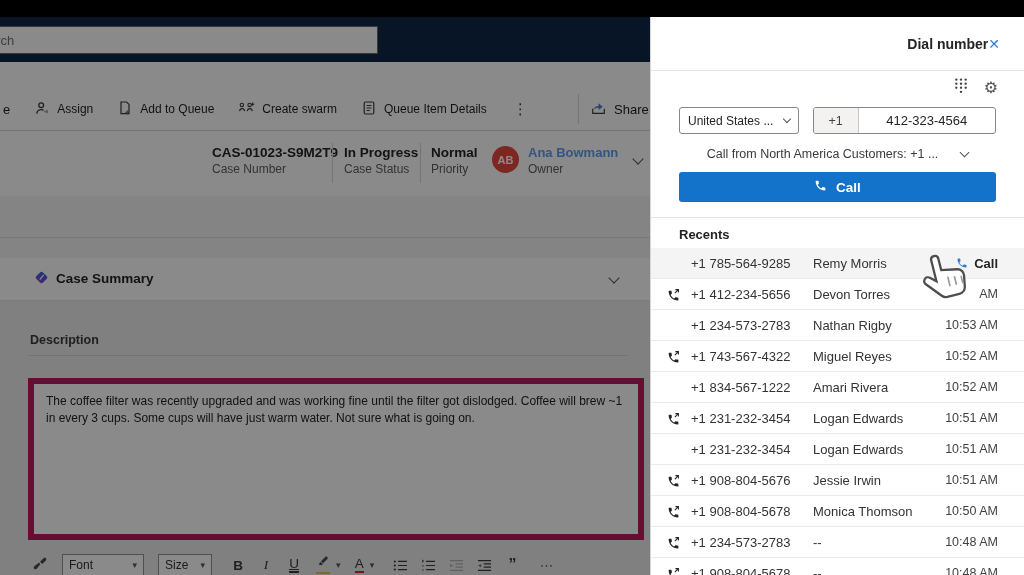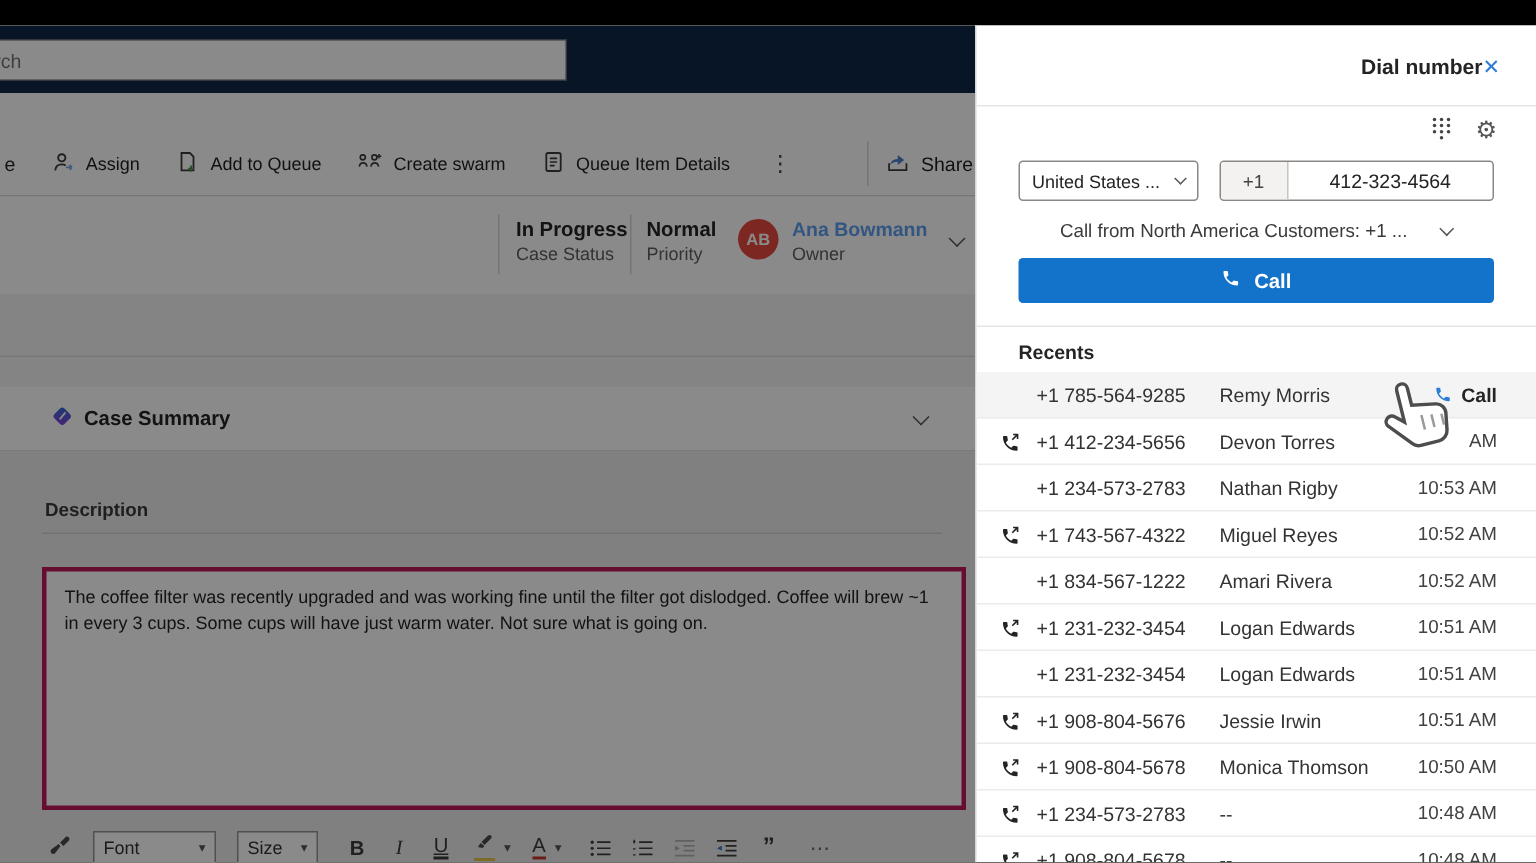--- a/index.html
+++ b/index.html
@@ -42,21 +42,21 @@
   .hairline-a { position:absolute; left:0; top:220px; width:100%; height:1px; background:#dcdcdc; }
   .summary-card { position:absolute; left:0; top:241px; width:100%; height:43px; background:#fff; border-bottom:1px solid #e2e2e2; }
   .sum-title { position:absolute; left:56px; top:13px; font-size:13.5px; font-weight:bold; color:#242424; }
   .sum-icon { position:absolute; left:33px; top:11px; }
   .sum-chev { position:absolute; left:610px; top:16px; }
 
   .form-area { position:absolute; left:0; top:284px; width:100%; bottom:0; background:#ececec; }
   .desc-label { position:absolute; left:30px; top:32px; font-size:12.5px; font-weight:bold; color:#3b3a39; }
   .hairline-b { position:absolute; left:28px; top:54px; width:600px; height:1px; background:#d4d4d4; }
   .desc-box { position:absolute; left:28px; top:77px; width:616px; height:162px; background:#fff;
-              border:3px solid #be185d; padding:9px 12px; font-size:12px; line-height:1.45; color:#242424; }
+              border:6px solid #be185d; padding:9px 12px; font-size:12px; line-height:1.45; color:#242424; }
   .editor-bar { position:absolute; left:28px; top:244px; width:616px; height:40px; display:flex; align-items:center; gap:0; }
   .ed-btn { display:flex; align-items:center; justify-content:center; min-width:24px; height:24px;
             color:#3c3b39; font-size:13.5px; cursor:pointer; margin-right:4px; }
   .ed-select { display:flex; align-items:center; justify-content:space-between; border:1px solid #979593;
                height:23px; padding:0 6px; font-size:12px; color:#333; background:#fff; cursor:pointer; }
   .ed-caret { font-size:9px; color:#555; margin-left:6px; }
   .u-bar { border-bottom:2.5px solid; padding-bottom:1px; line-height:1; }
 
   
   .dial-panel { position:absolute; left:650px; top:17px; width:374px; height:558px; background:#fff;
@@ -163,20 +163,24 @@
           <svg width="17" height="16" viewBox="0 0 22 20">
               <path d="M3.5 11v6h15v-6" fill="none" stroke="#3c3b39" stroke-width="1.5"></path>
               <path d="M11 7.5c-4 0-6 2.5-6.5 5 1.5-2 3.5-2.8 6.5-2.8v2.8l5.5-4.2L11 4z" fill="#4b80c9"></path>
             </svg>
         </span>
         <span>Share</span>
       </span>
     </div>
 
     <div class="case-strip">
+      <div class="cs-block" style="left:212px">
+        <div class="cs-value">CAS-01023-S9M2T9</div>
+        <div class="cs-label">Case Number</div>
+      </div>
       <div class="cs-sep" style="left:332px"></div>
       <div class="cs-block" style="left:344px">
         <div class="cs-value">In Progress</div>
         <div class="cs-label">Case Status</div>
       </div>
       <div class="cs-sep" style="left:420px"></div>
       <div class="cs-block" style="left:431px">
         <div class="cs-value">Normal</div>
         <div class="cs-label">Priority</div>
       </div>

